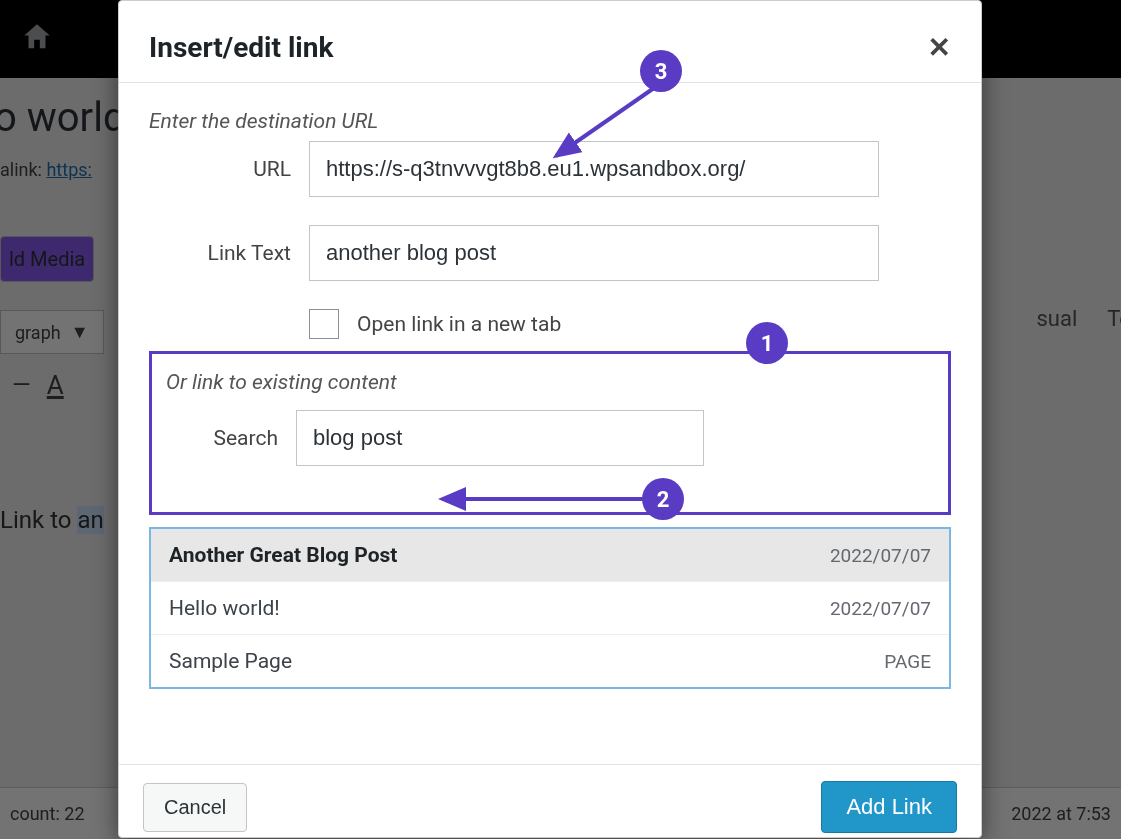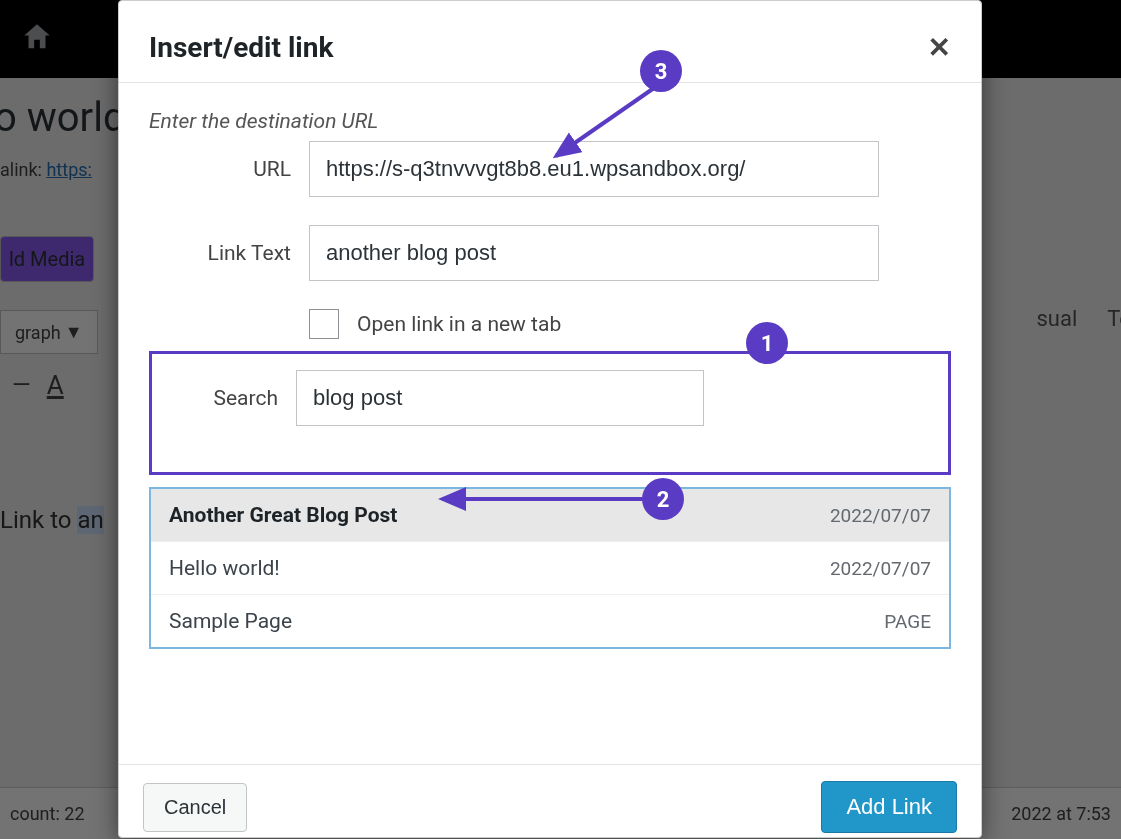--- a/index.html
+++ b/index.html
@@ -8,21 +8,21 @@
 
 .backdrop { position: absolute; inset: 0; filter: none; }
 .admin-bar { background: #000; height: 78px; display: flex; align-items: center; padding-left: 20px; gap: 30px; }
 .admin-bar svg { fill: #a7aaad; }
 .editor-area { padding: 12px 0 0 0; color: #444; }
 .page-title { font-size: 40px; font-weight: 400; color: #2c3338; padding: 4px 0 12px 0; margin-left: -6px; }
 .permalink { padding: 6px 0 18px 0; font-size: 18px; color: #444; }
 .permalink a { color: #2271b1; text-decoration: underline; }
 .btn-media { display: inline-block; border: 1px solid #c3c4c7; background: #8b5cf6; padding: 10px 8px; font-size: 20px; border-radius: 4px; color: #2c3338; }
 .toolbar-row { margin-top: 28px; display: flex; align-items: center; gap: 18px; }
-.select-para { border: 1px solid #c3c4c7; padding: 10px 14px; font-size: 18px; display: inline-flex; align-items: center; gap: 4px; color: #444; background: #fff; }
+.select-para { border: 1px solid #c3c4c7; padding: 10px 14px; font-size: 18px; display: inline-flex; align-items: center; gap: 10px; color: #444; background: #fff; }
 .minus { font-size: 24px; color: #444; margin-left: 12px; }
 .letter-a { font-size: 26px; color: #444; text-decoration: underline; text-decoration-thickness: 3px; margin-left: 16px; }
 .tabs-right { position: absolute; right: -10px; top: 306px; font-size: 22px; color: #555; display: flex; gap: 30px; }
 .editor-body { margin-top: 106px; font-size: 24px; color: #333; }
 .editor-body .hl { background: #cfe2ff; }
 .status-bar { position: absolute; bottom: 0; left: 0; right: 0; height: 52px; border-top: 1px solid #ccc; display: flex; align-items: center; justify-content: space-between; padding: 0 10px; font-size: 18px; color: #444; background: #fff; }
 
 .dim-overlay { position: absolute; inset: 0; background: rgba(0,0,0,0.55); }
 
 
@@ -120,20 +120,21 @@
       <label>Link Text</label>
       <input type="text" value="another blog post" style="">
     </div>
 
     <div class="checkbox-row">
       <div class="chk"></div>
       <span>Open link in a new tab</span>
     </div>
 
     <div class="search-block">
+      <div class="section-hint">Or link to existing content</div>
       <div class="form-row search">
         <label>Search</label>
         <input type="text" value="blog post" style="">
       </div>
     </div>
 
     <div class="results">
       <div class="result-row selected">
         <span>Another Great Blog Post</span>
         <span class="result-date">2022/07/07</span>

